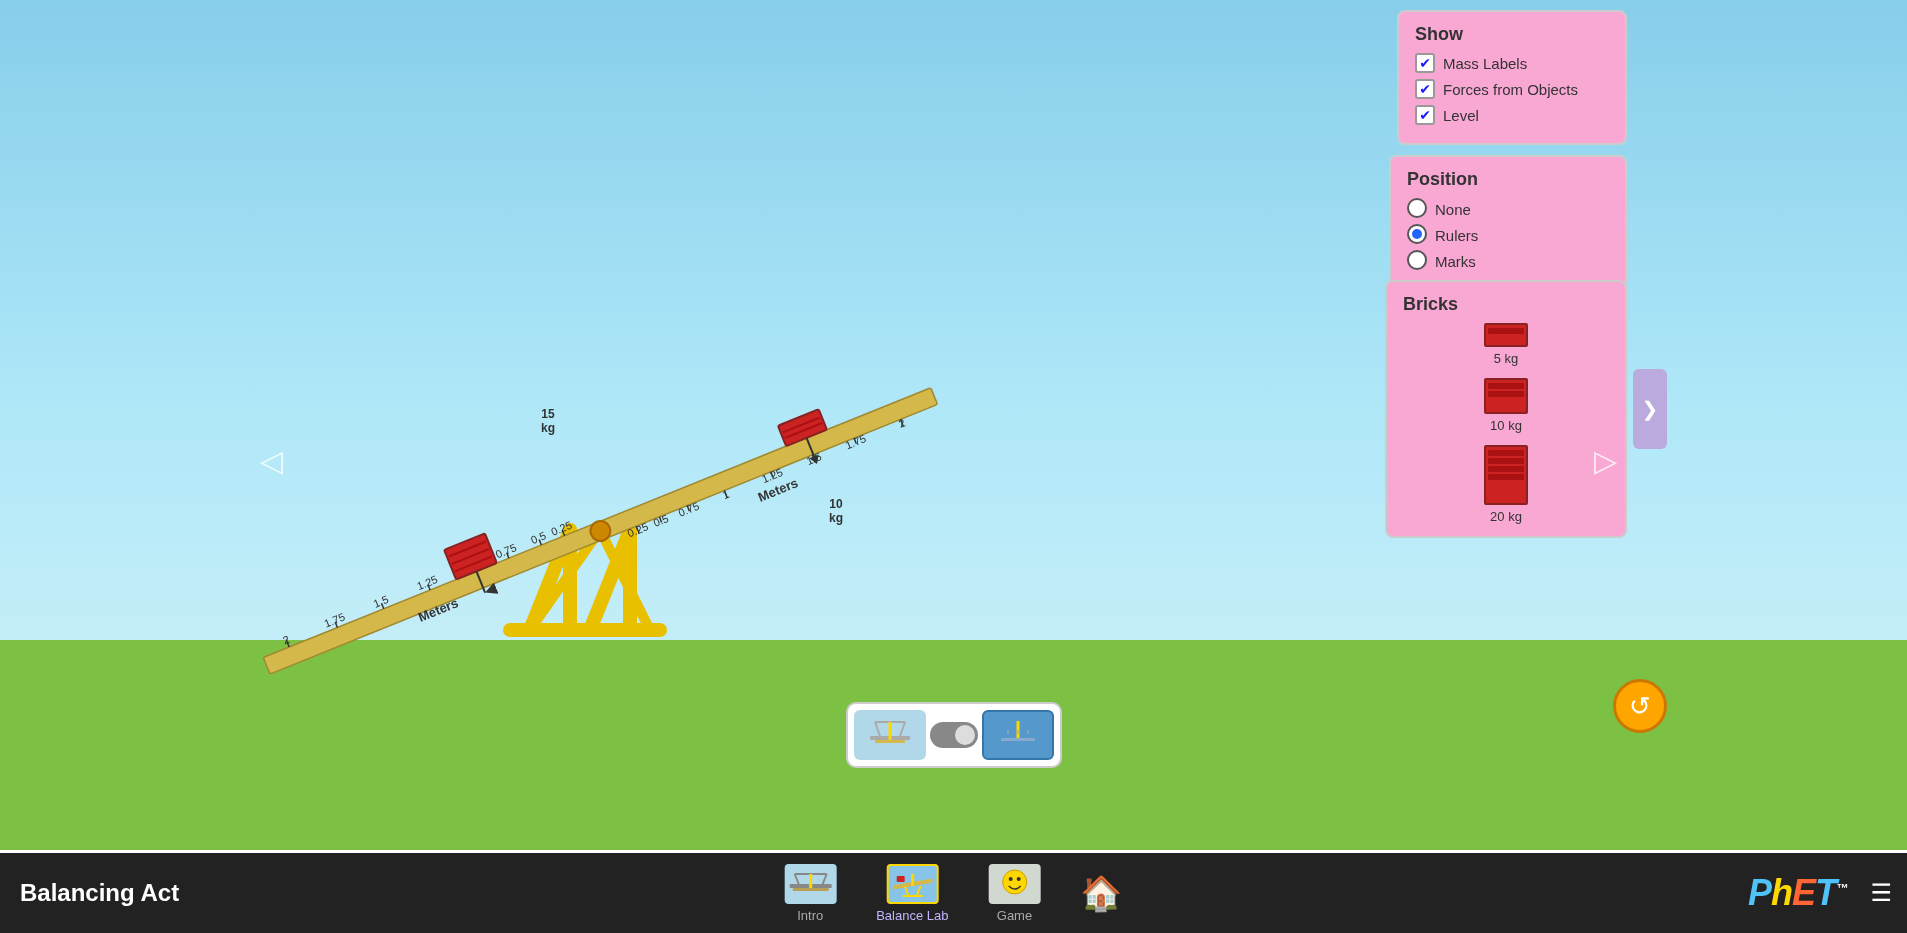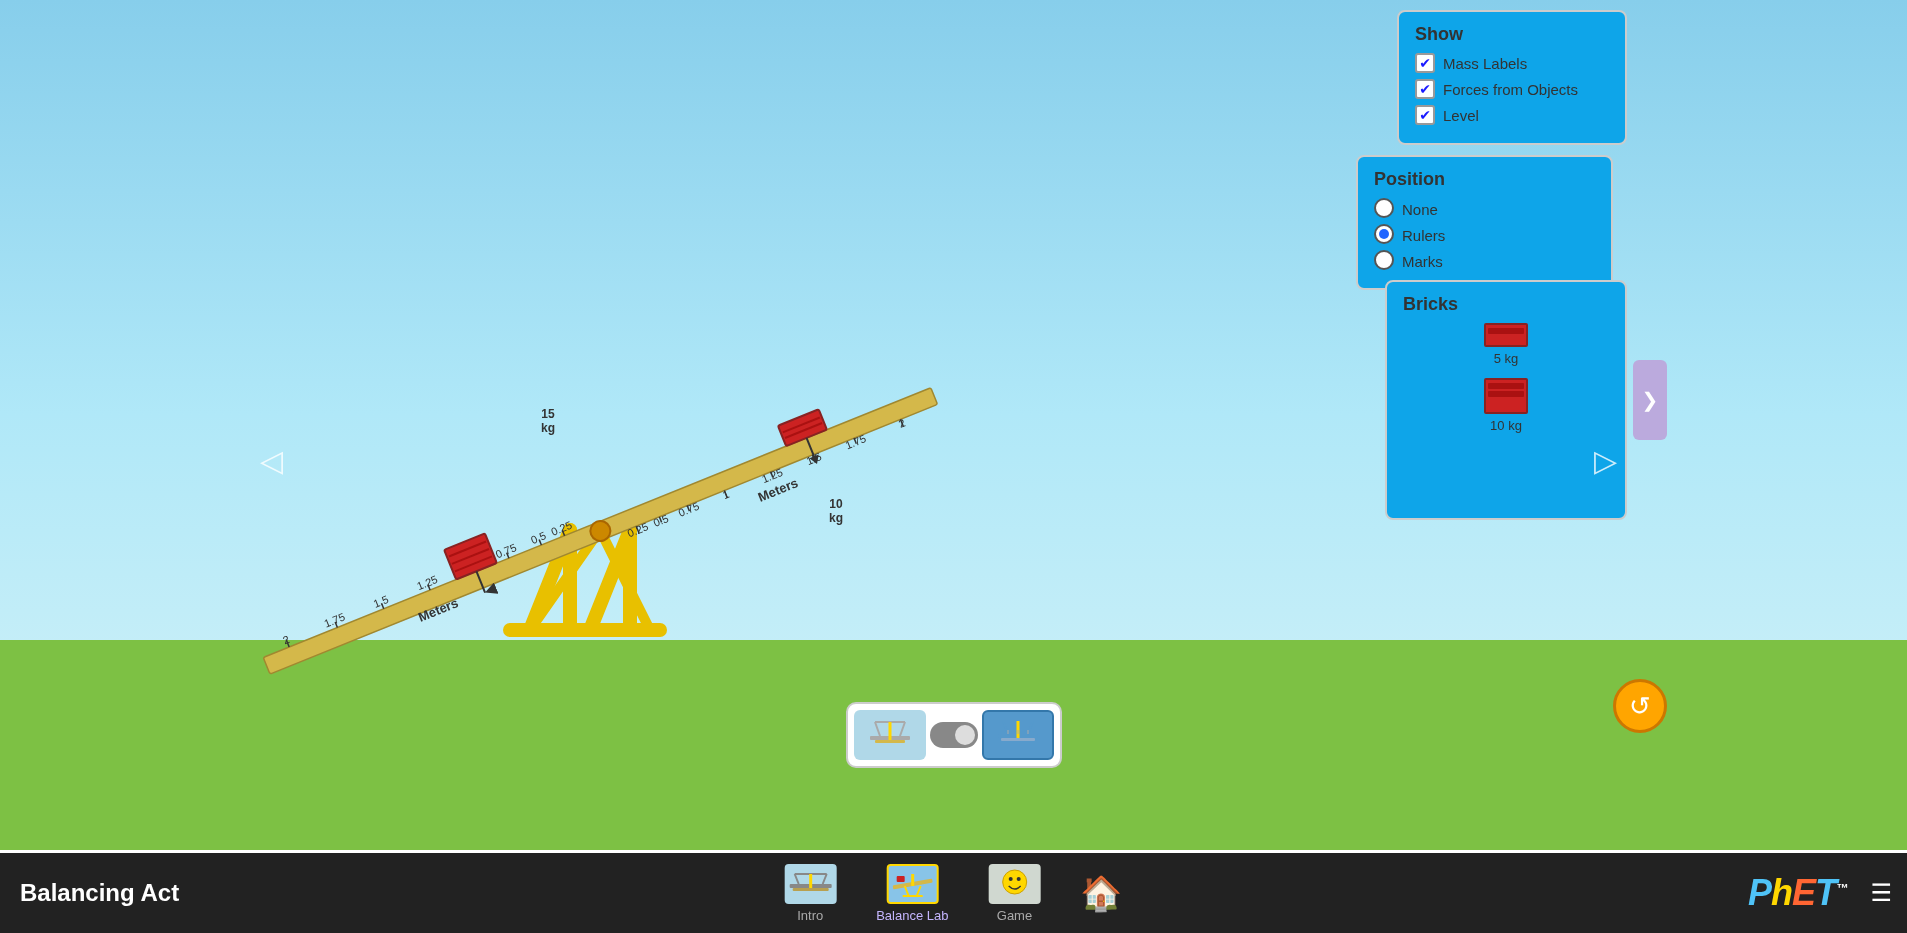--- a/index.html
+++ b/index.html
@@ -103,36 +103,36 @@
       position: absolute;
       right: 15px;
       color: white;
       font-size: 24px;
       cursor: pointer;
     }
 
     
     .panel {
       position: absolute;
-      background: #0ea5e9;
+      background: #f9a8d4;
       border: 2px solid #CCC;
       border-radius: 8px;
       padding: 12px 16px;
     }
 
     .panel-show {
       top: 10px;
       right: 280px;
       width: 230px;
     }
 
     .panel-position {
       top: 155px;
-      right: 294px;
-      width: 257px;
+      right: 280px;
+      width: 238px;
     }
 
     .panel-bricks {
       top: 280px;
       right: 280px;
       width: 242px;
       min-height: 240px;
     }
 
     .panel-title {
@@ -497,20 +497,29 @@
 
       <div class="brick-item">
         <div class="brick-2x">
           <div class="brick-row"></div>
           <div class="brick-row"></div>
         </div>
         <span>10 kg</span>
       </div>
 
 
+      <div class="brick-item">
+        <div class="brick-4x">
+          <div class="brick-row"></div>
+          <div class="brick-row"></div>
+          <div class="brick-row"></div>
+          <div class="brick-row"></div>
+        </div>
+        <span>20 kg</span>
+      </div>
     </div>
 
     <div style="position:absolute;right:-42px;top:50%;transform:translateY(-50%);width:34px;height:80px;background:#BBAADD;border-radius:6px;display:flex;align-items:center;justify-content:center;font-size:20px;color:white;cursor:pointer;">❯</div>
   </div>
 
   <div class="reset-btn">
     <span>↺</span>
   </div>
 
   <div class="view-toggle">

